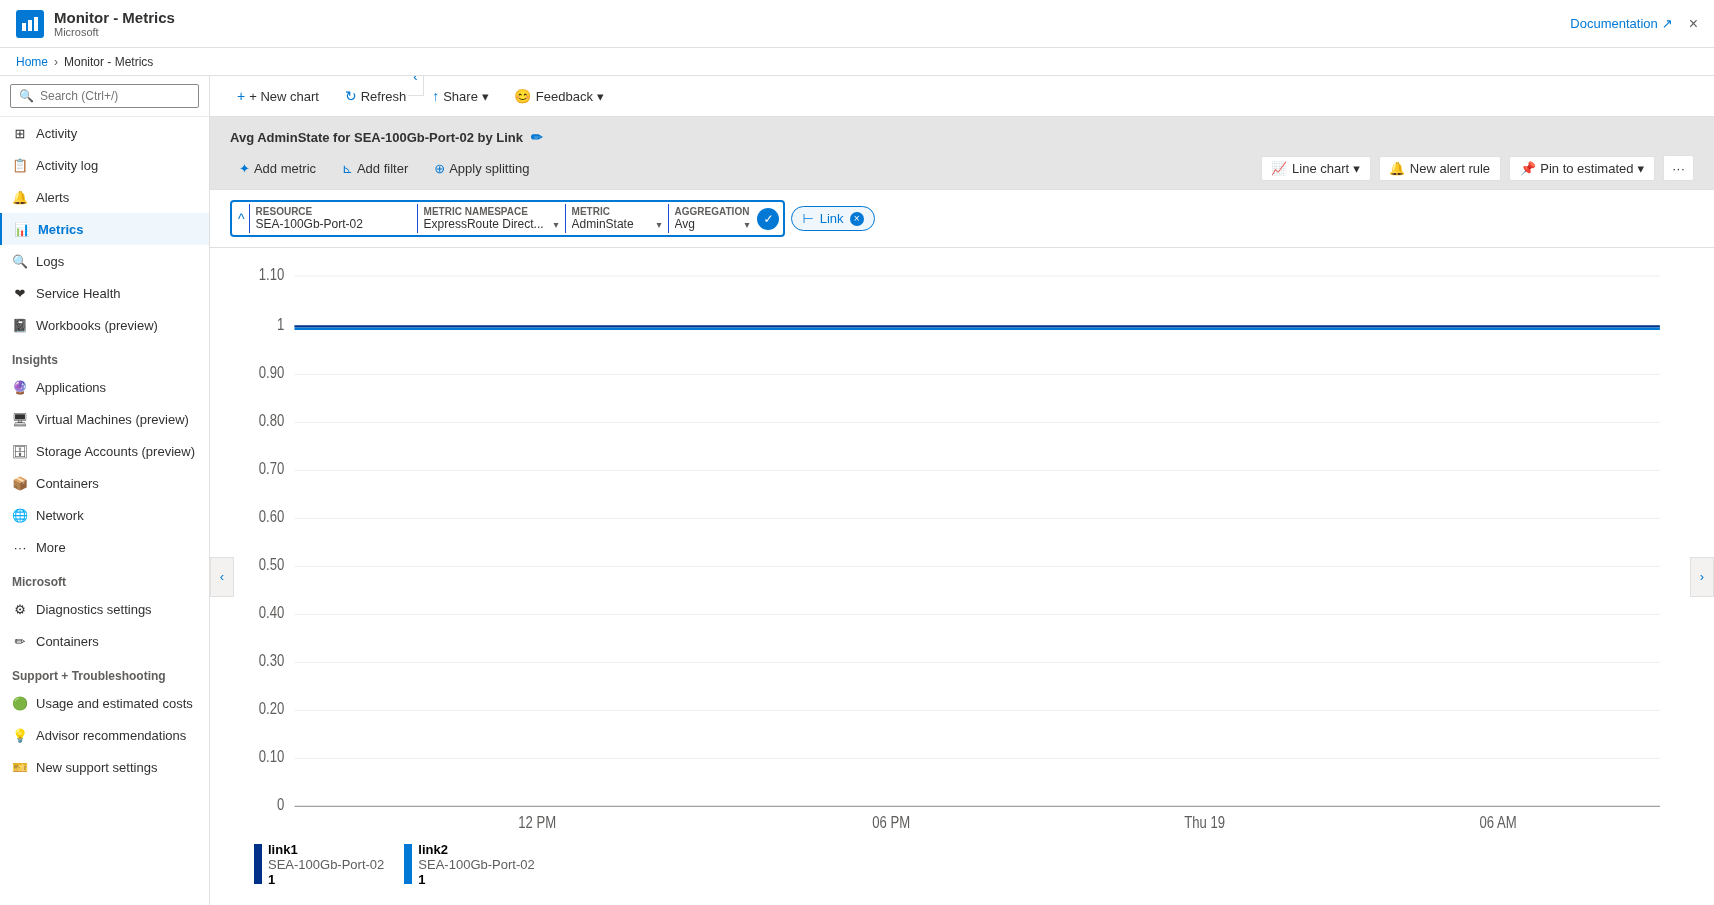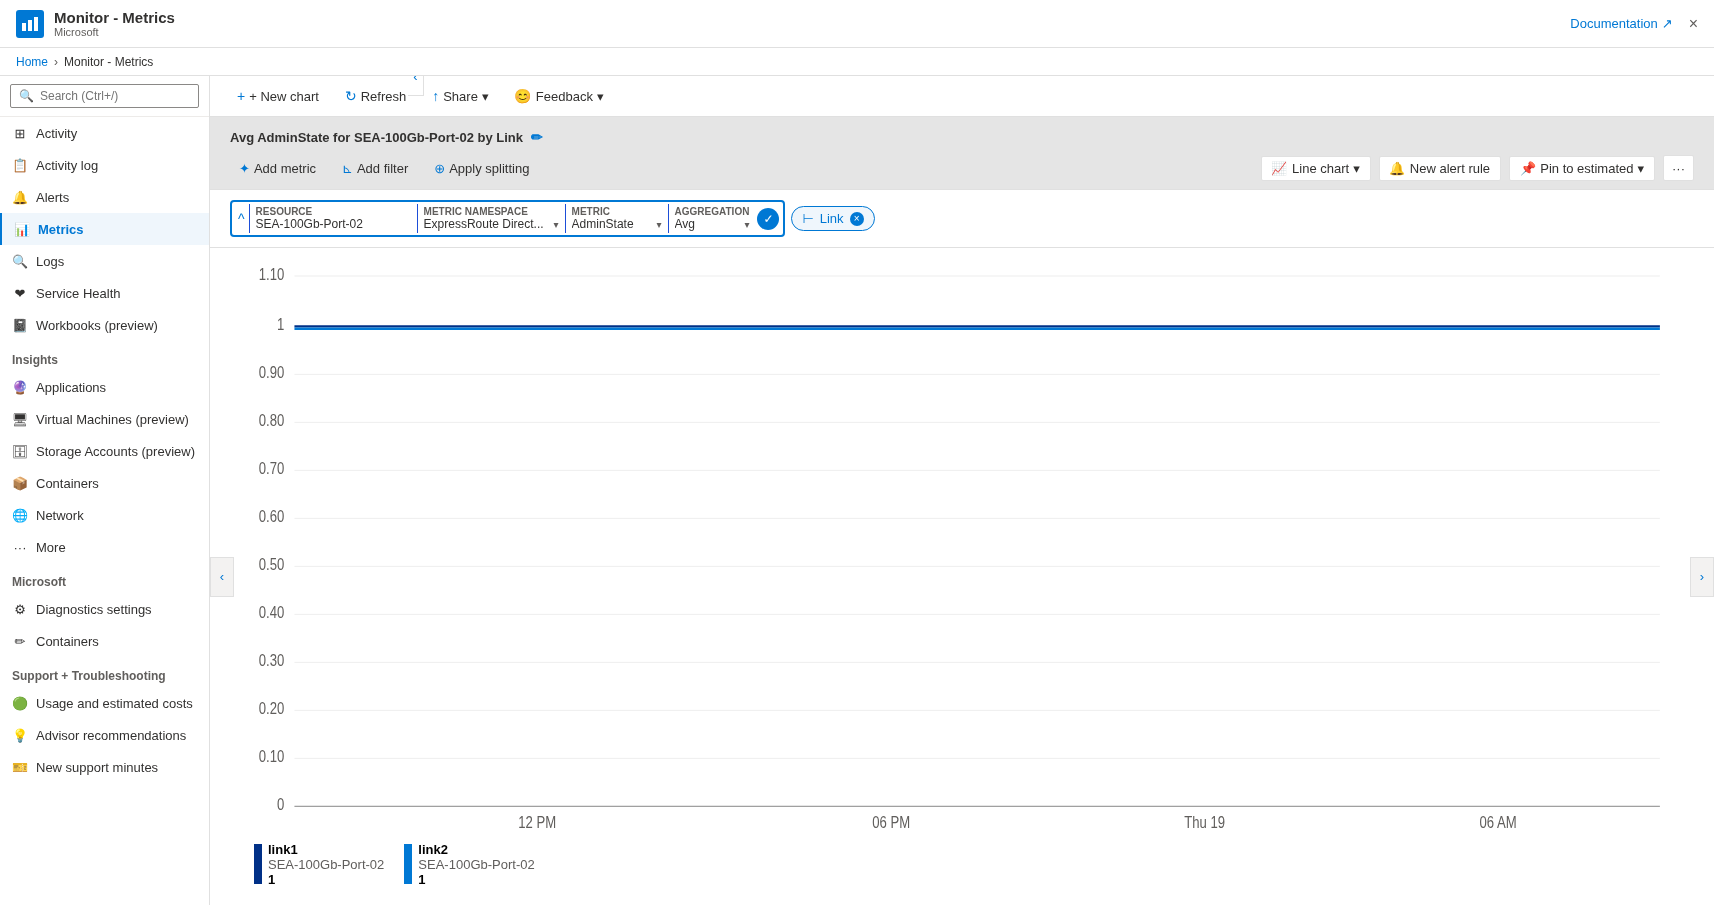--- a/index.html
+++ b/index.html
@@ -534,21 +534,21 @@
     <div class="sidebar-item">
       <span class="icon">🟢</span>
       <span>Usage and estimated costs</span>
     </div>
     <div class="sidebar-item">
       <span class="icon">💡</span>
       <span>Advisor recommendations</span>
     </div>
     <div class="sidebar-item">
       <span class="icon">🎫</span>
-      <span>New support minutes</span>
+      <span>New support settings</span>
     </div>
   </div>
 
   <div class="content-area">
 
     <div style="position:relative; height:0; flex-shrink:0;">
       <div class="collapse-btn">‹</div>
     </div>
 
     <div class="toolbar">

